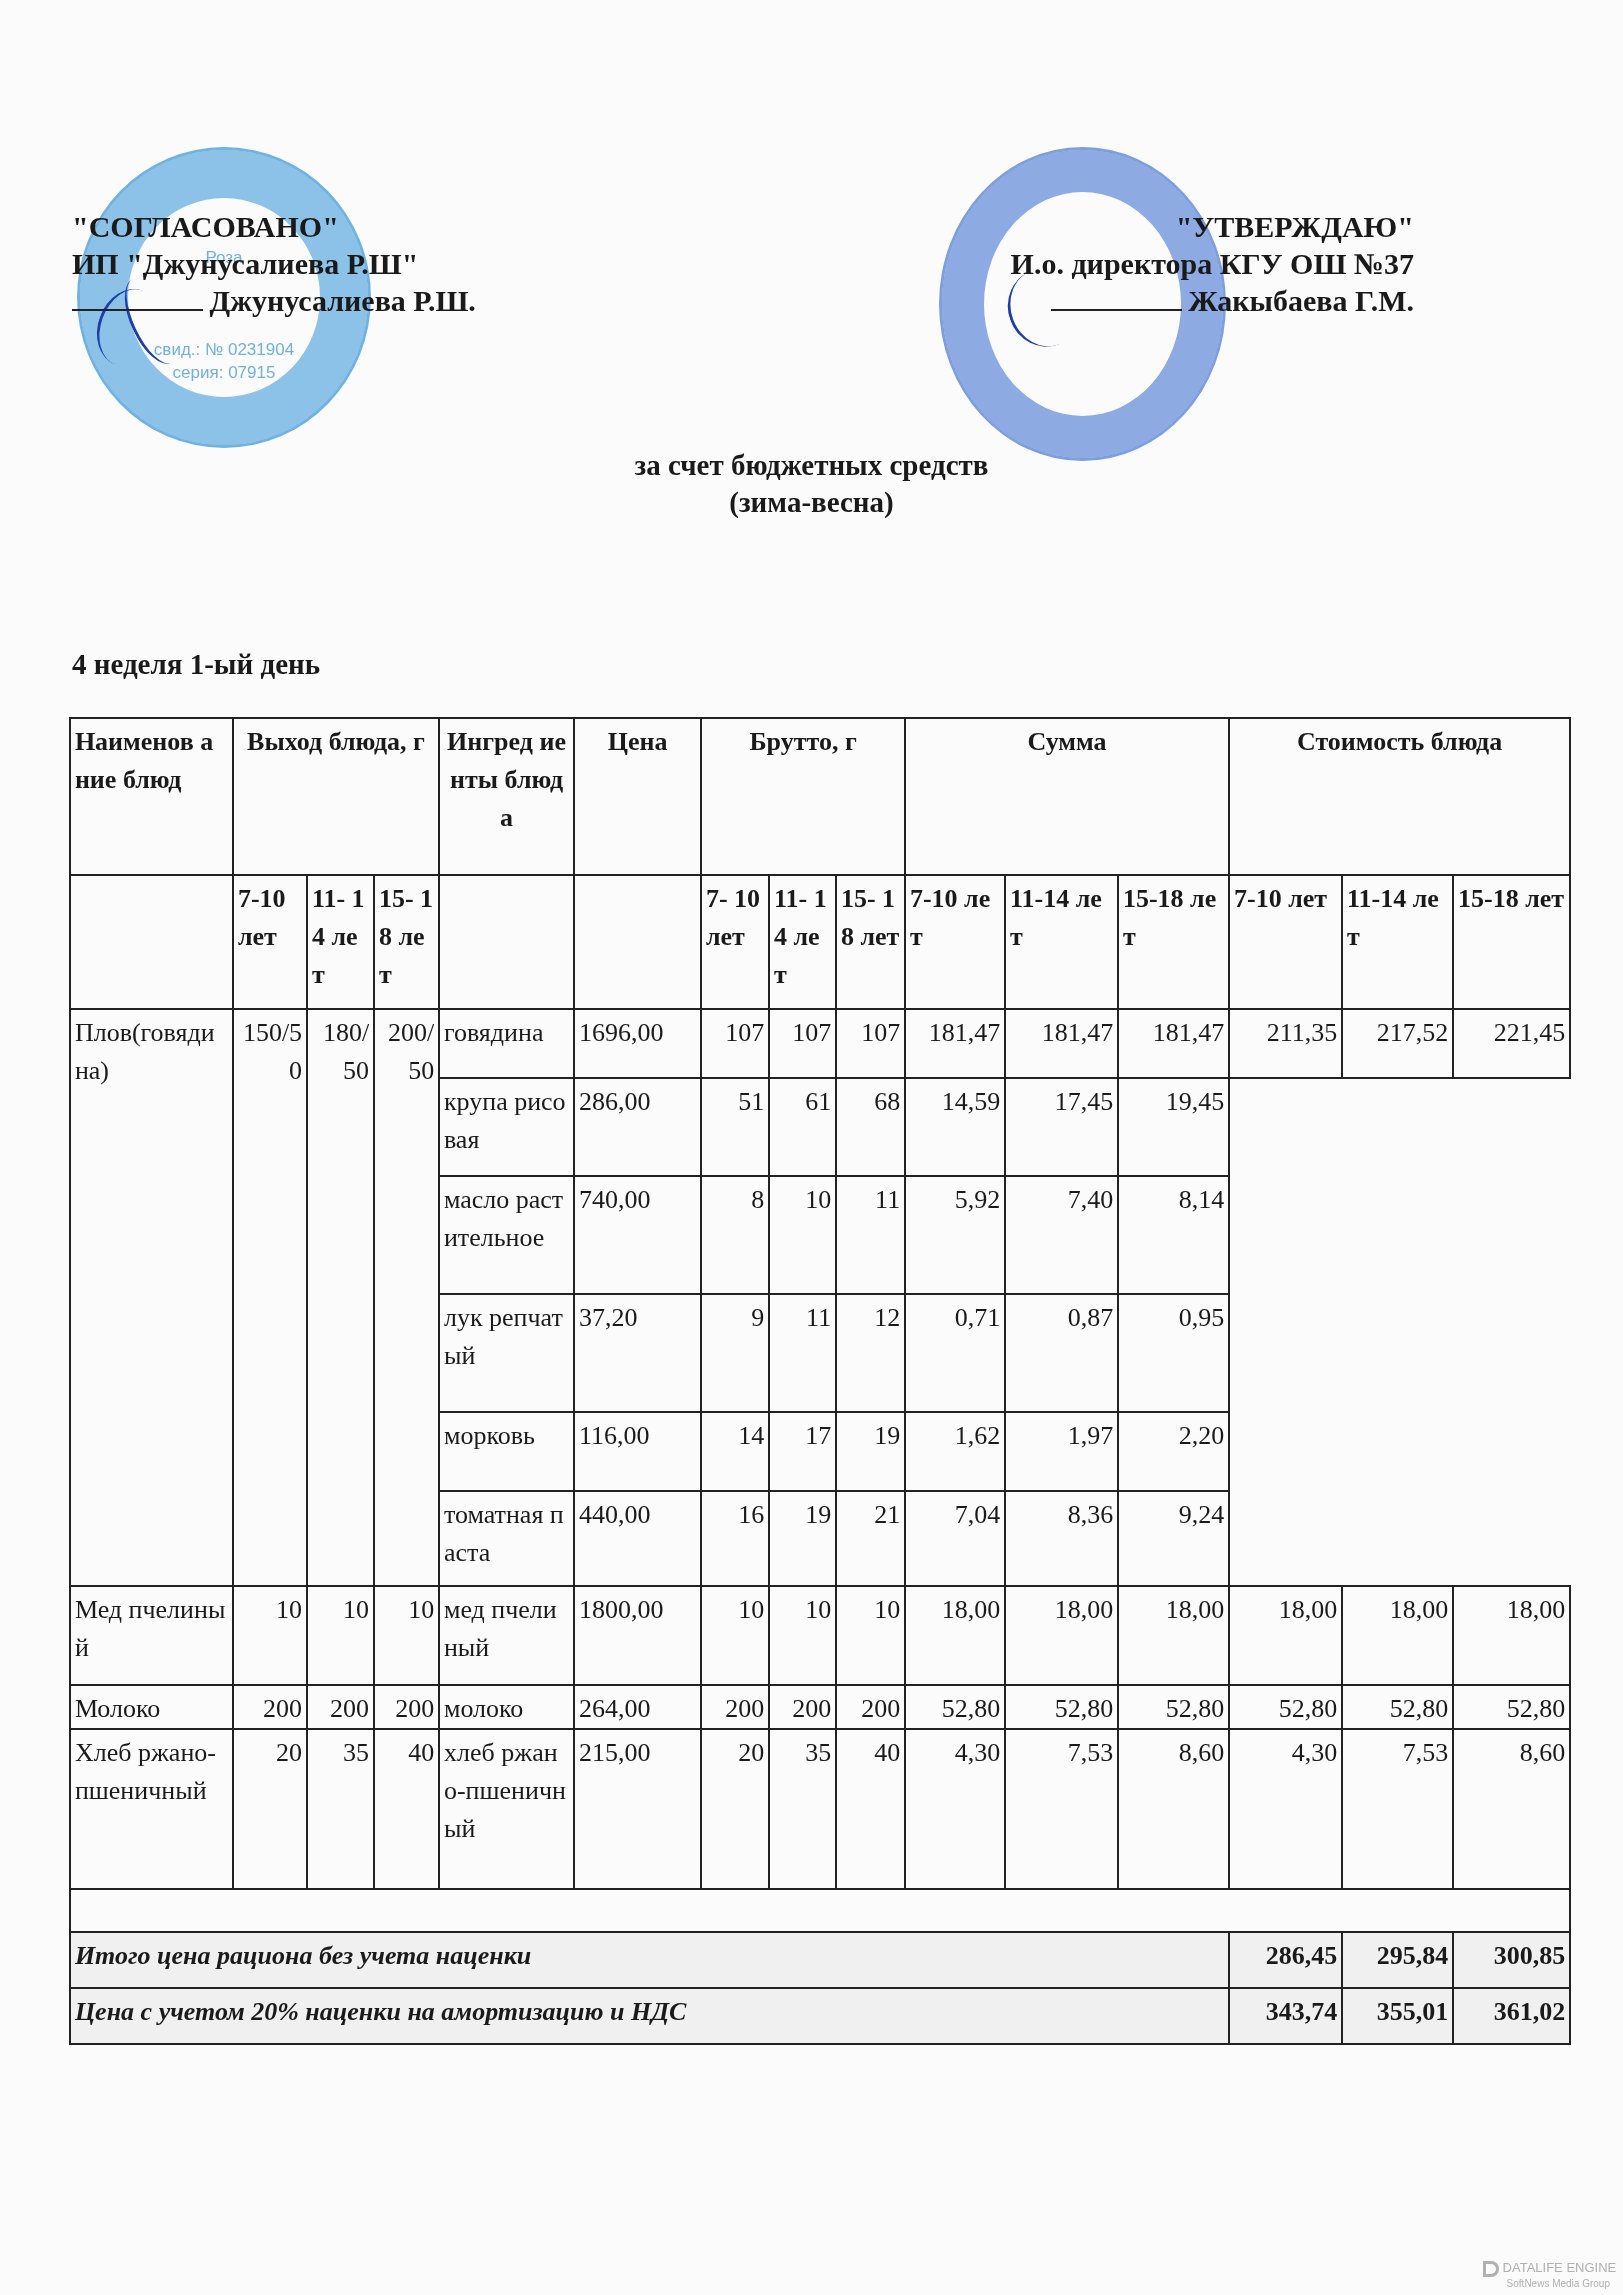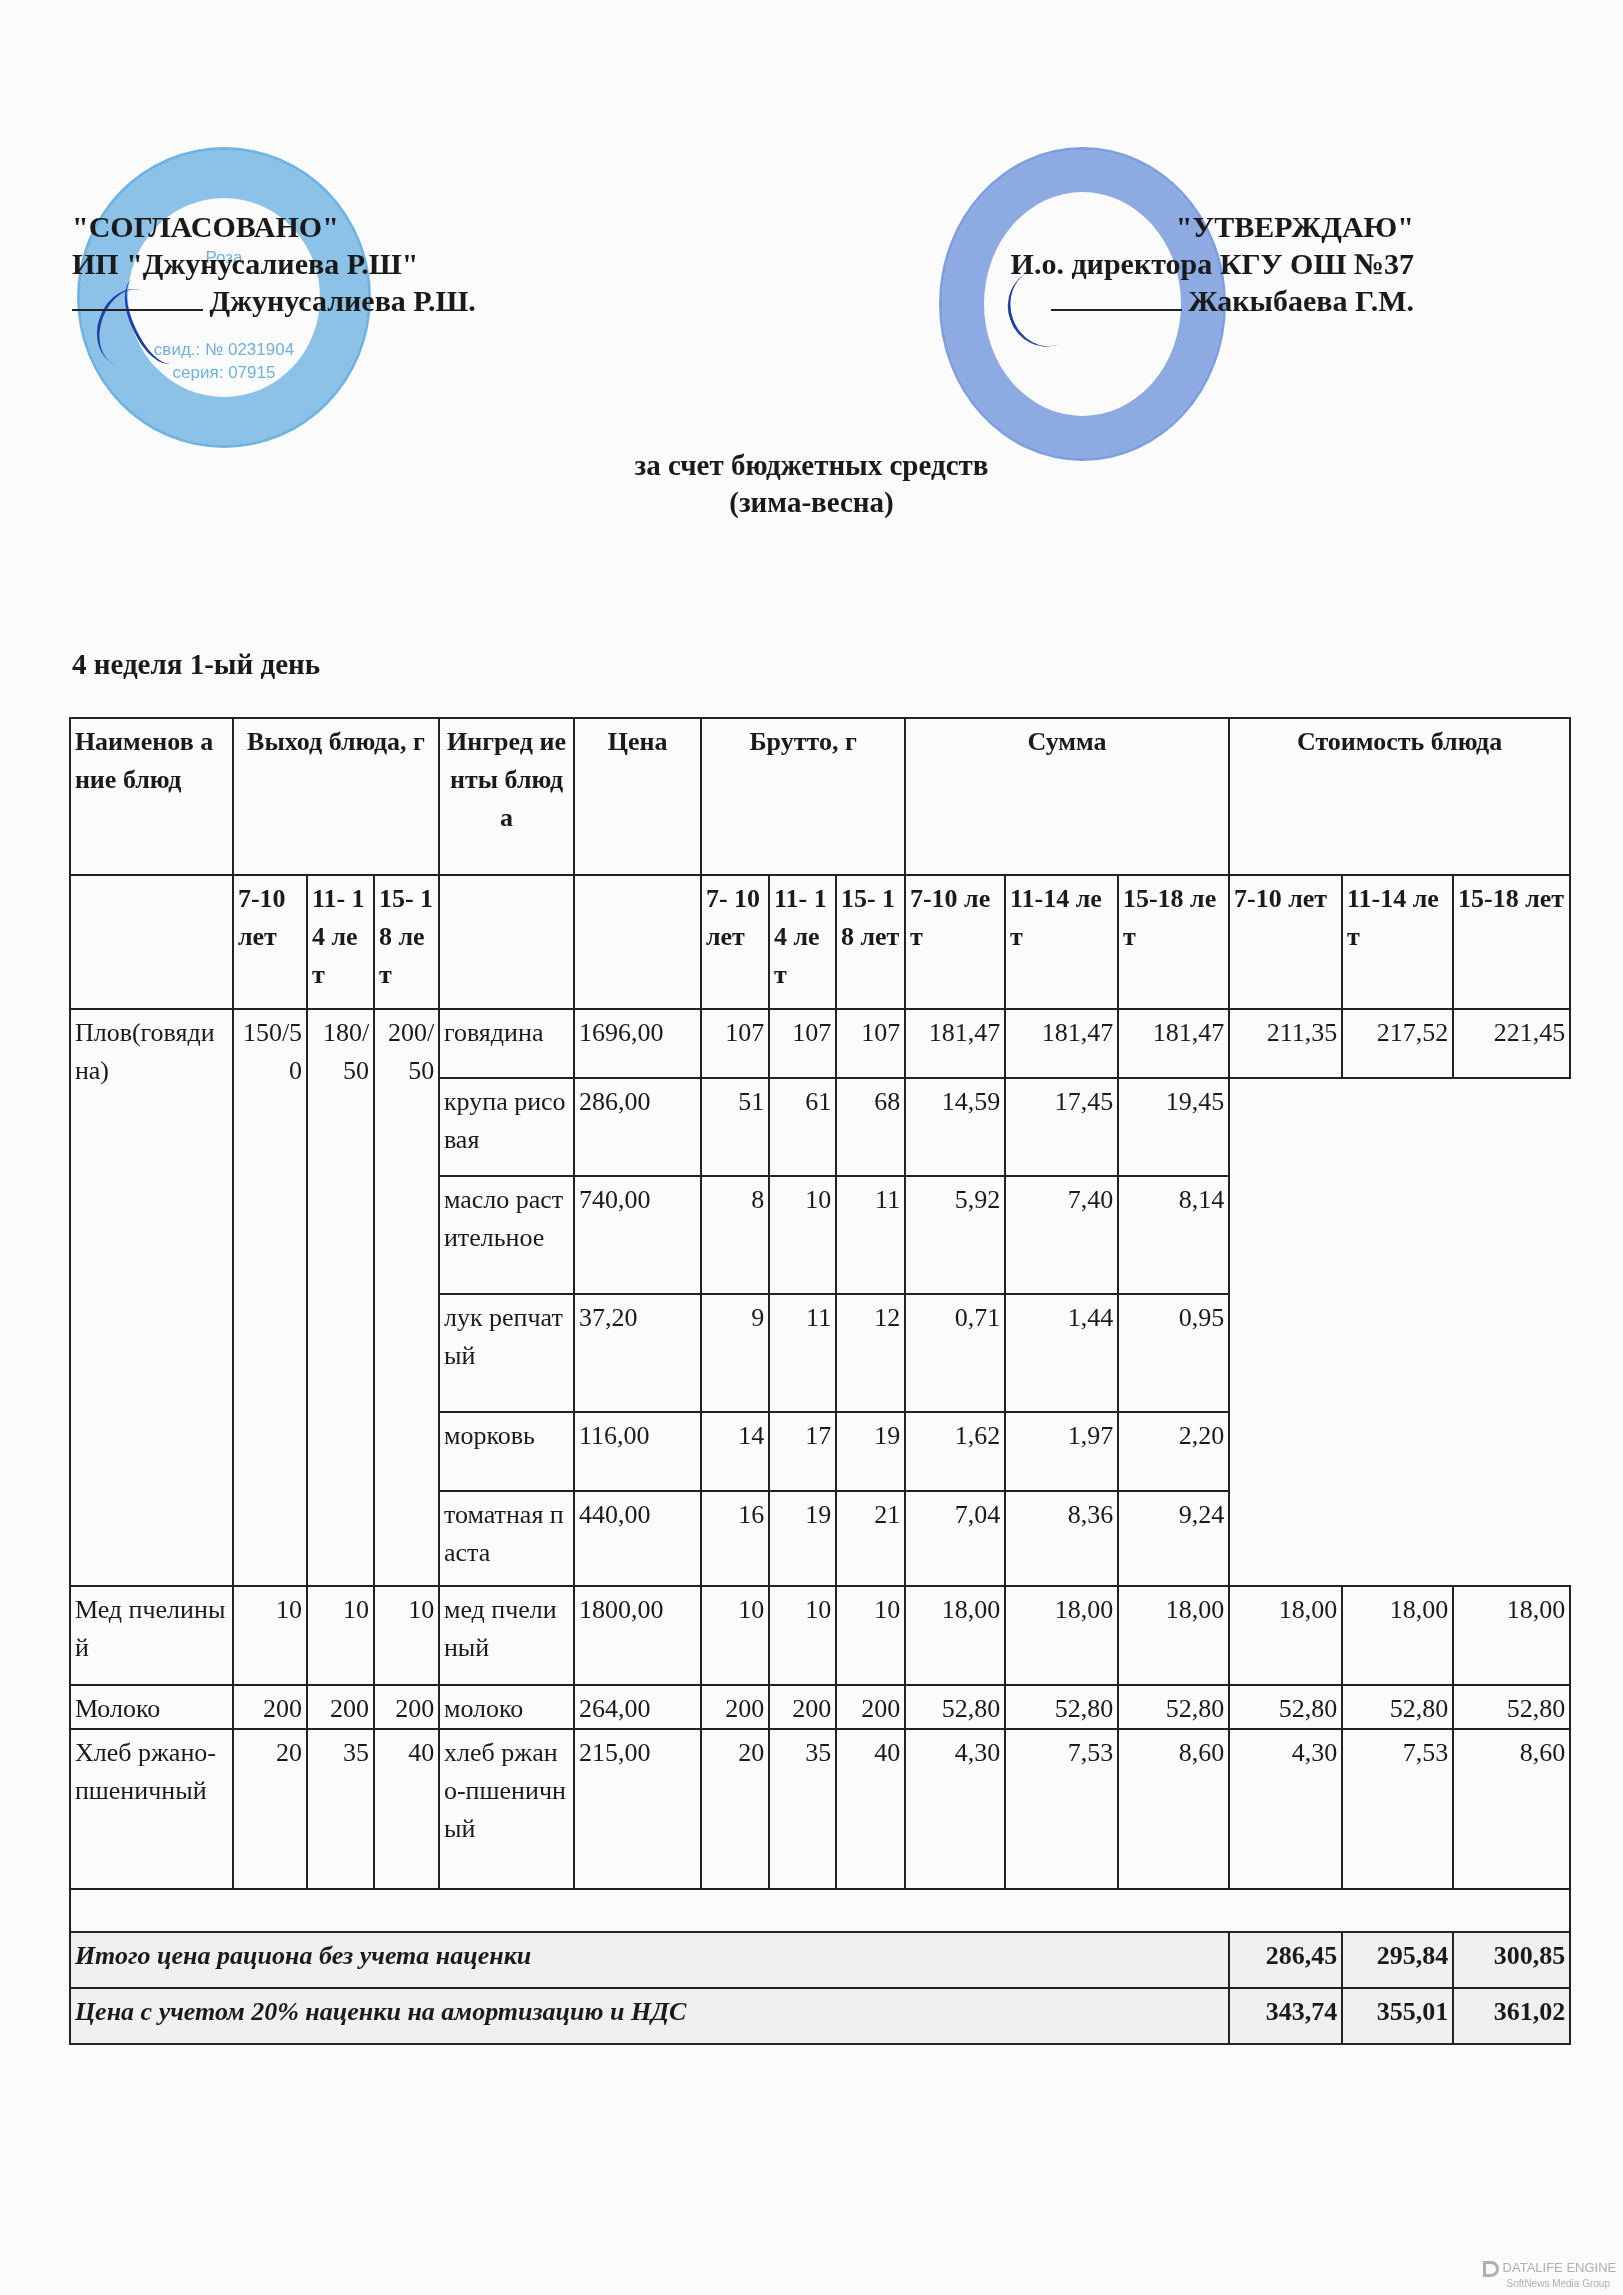--- a/index.html
+++ b/index.html
@@ -174,21 +174,21 @@
     <td class="num">7,40</td>
     <td class="num">8,14</td>
   </tr>
   <tr style="height:118px">
     <td class="txt">лук репчатый</td>
     <td class="txt">37,20</td>
     <td class="num">9</td>
     <td class="num">11</td>
     <td class="num">12</td>
     <td class="num">0,71</td>
-    <td class="num">1,44</td>
+    <td class="num">0,87</td>
     <td class="num">0,95</td>
   </tr>
   <tr style="height:79px">
     <td class="txt">морковь</td>
     <td class="txt">116,00</td>
     <td class="num">14</td>
     <td class="num">17</td>
     <td class="num">19</td>
     <td class="num">1,62</td>
     <td class="num">1,97</td>

